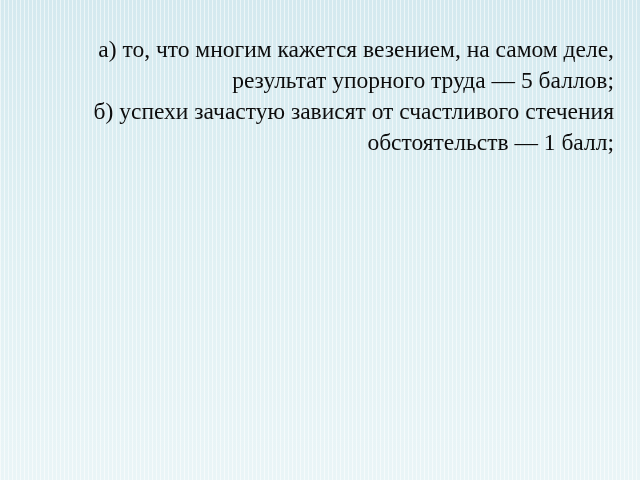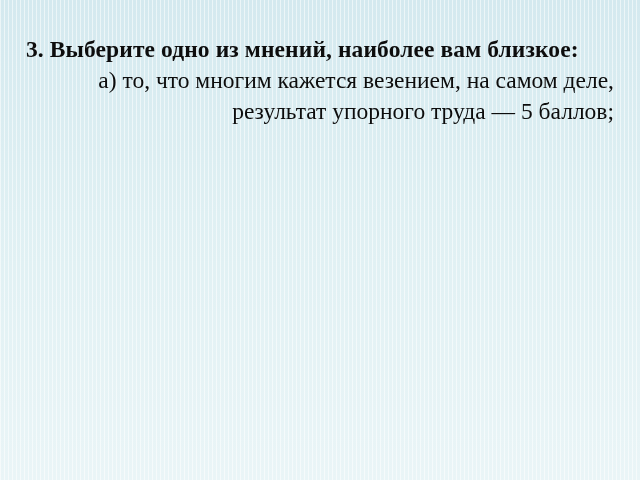--- a/index.html
+++ b/index.html
@@ -52,18 +52,18 @@
   .q-line {
     display: block;
     text-align: right;
   }
 </style>
 </head>
 <body>
 
 <div class="slide">
   <div class="content">
-    <p class="q-title">3. Выберите одно из мнений, наиболее вам близкое:</p>
     <p class="q-body">
       <span class="q-line">а) то, что многим кажется везением, на самом деле, результат упорного труда — 5 баллов;</span>
+      <span class="q-line">б) успехи зачастую зависят от счастливого стечения обстоятельств — 1 балл;</span>
     </p>
   </div>
 </div>
 
 </body></html>

